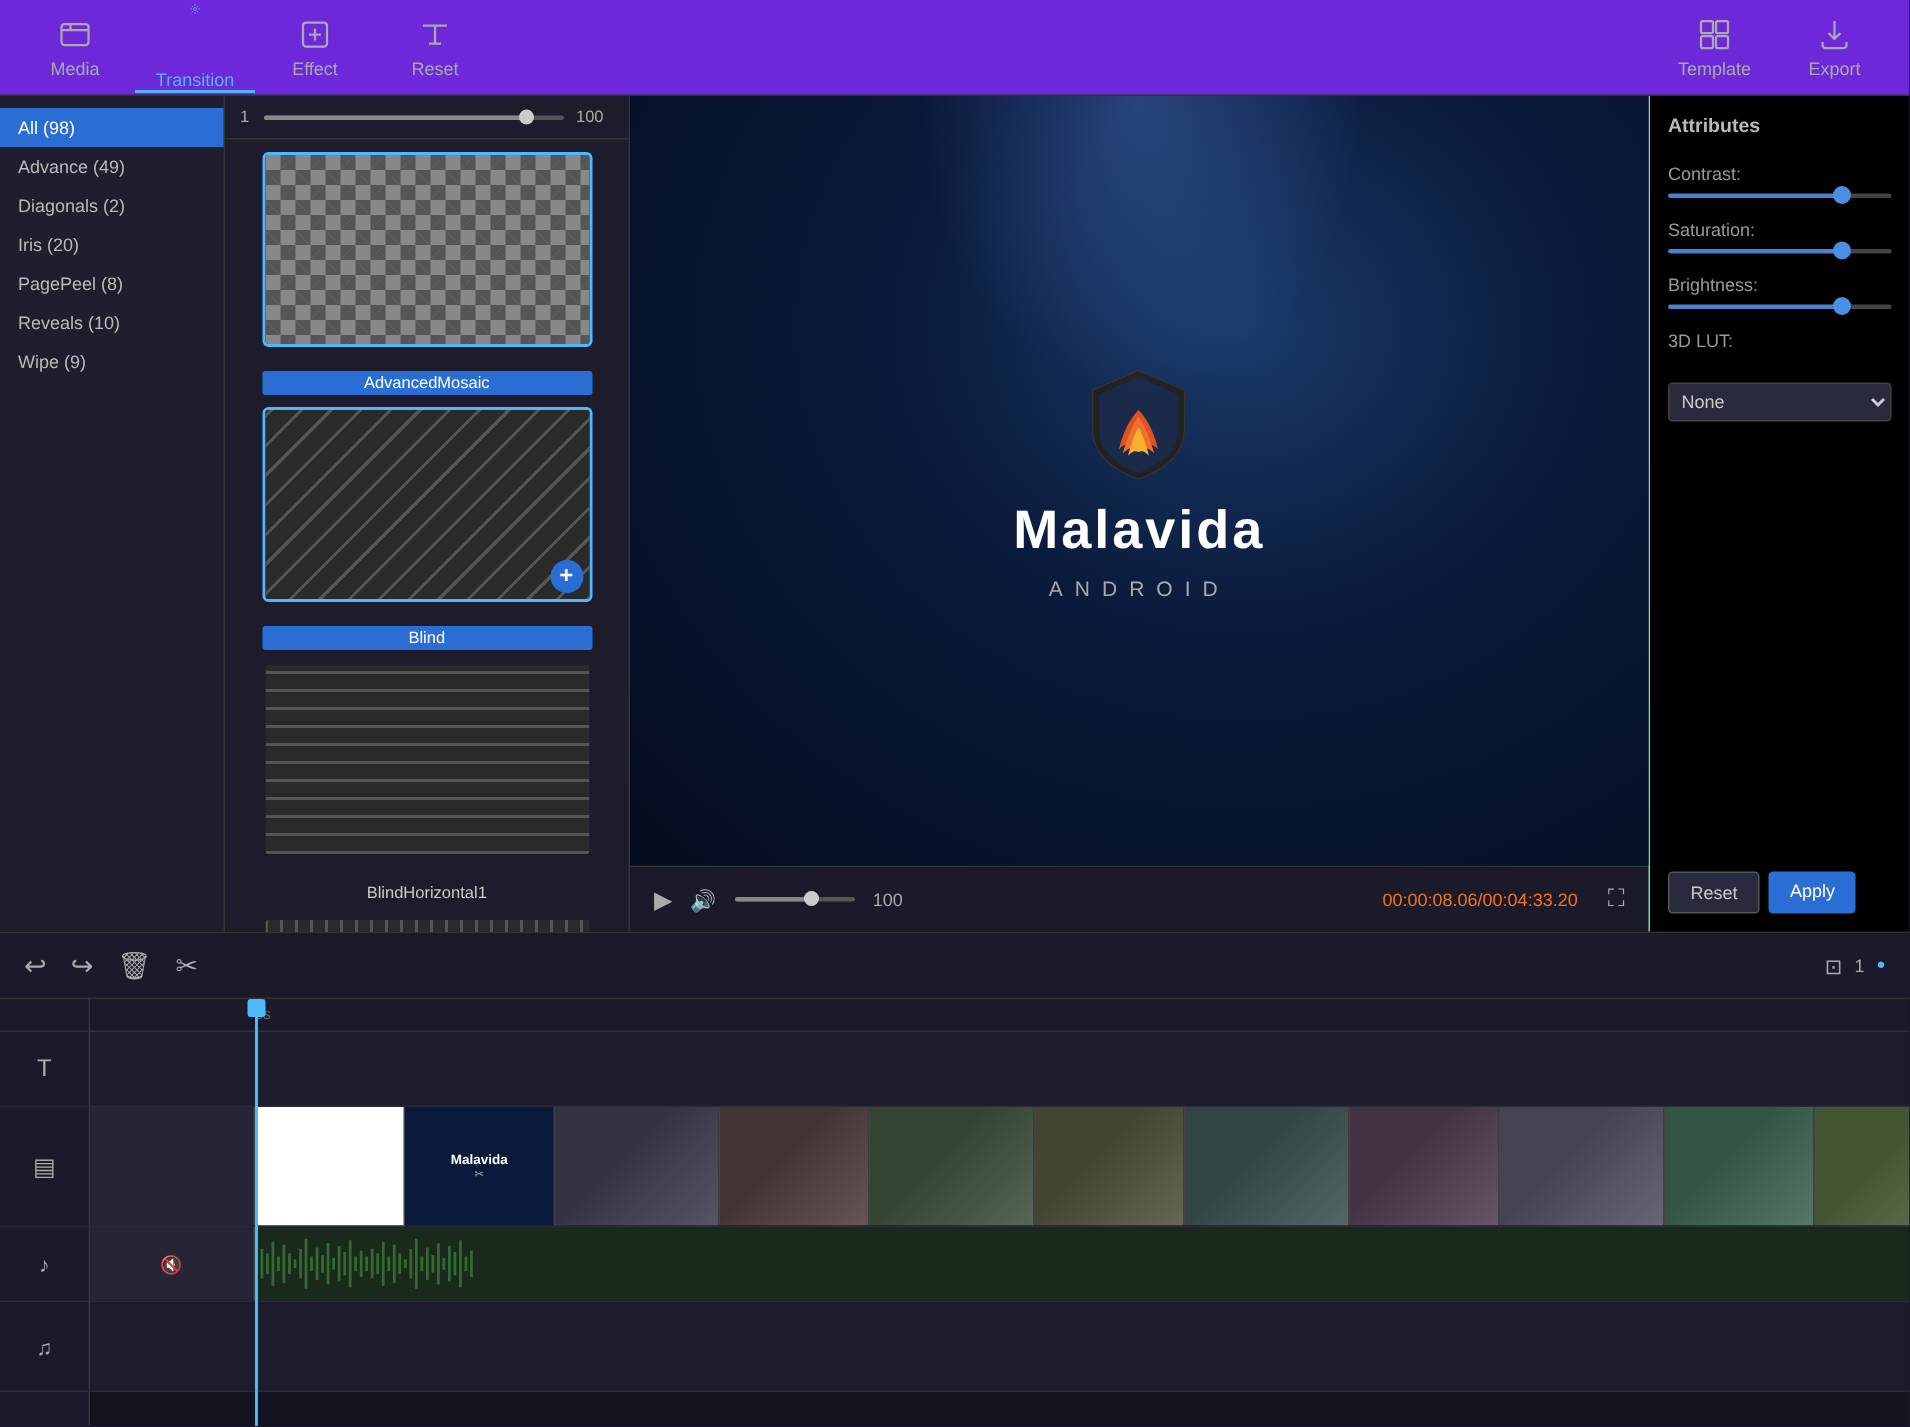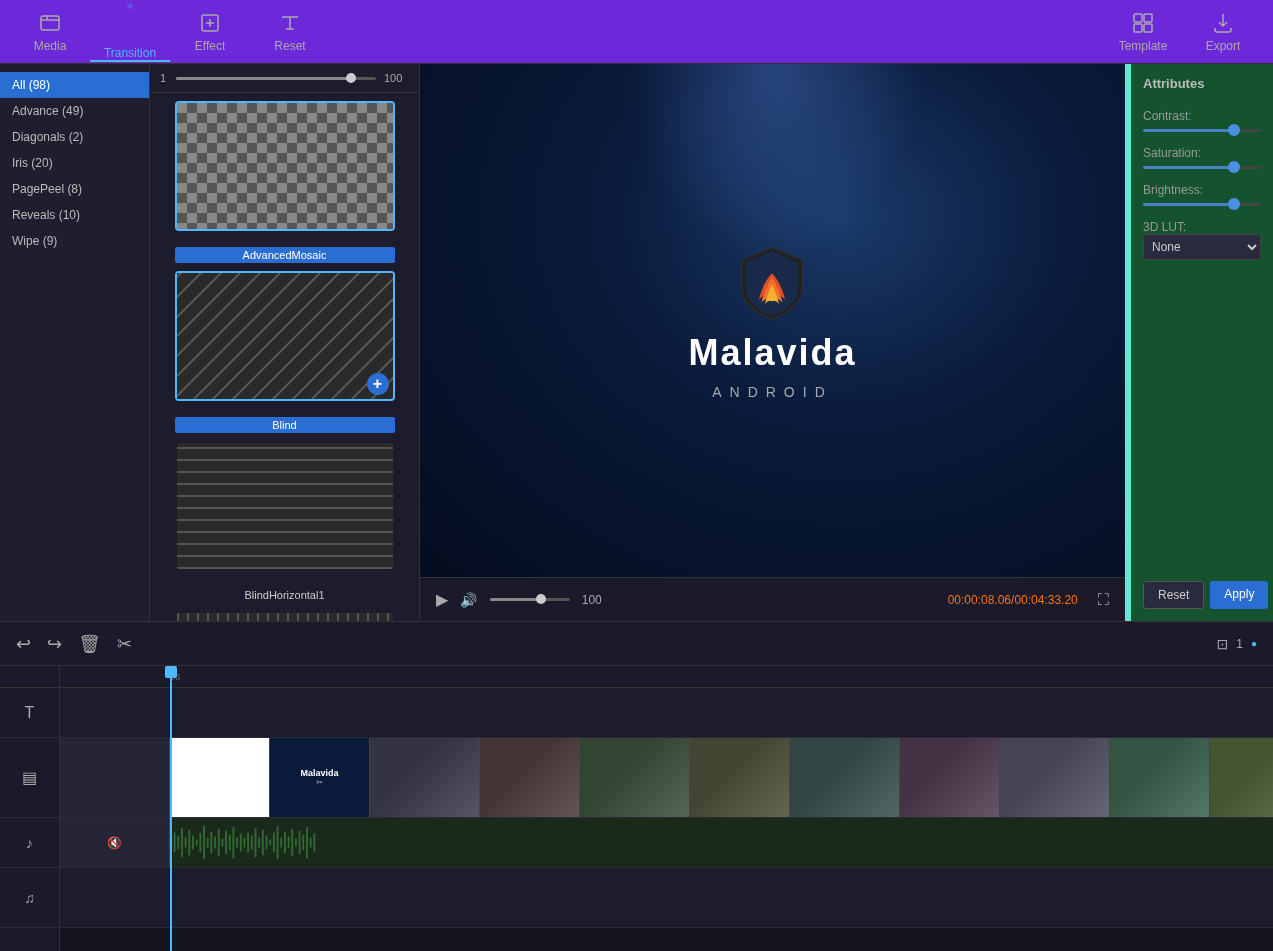--- a/index.html
+++ b/index.html
@@ -144,34 +144,34 @@
     .volume-icon { color: #aaa; font-size: 14px; }
     .volume-slider { width: 80px; height: 3px; background: #555; border-radius: 2px; position: relative; }
     .volume-fill { width: 70%; height: 100%; background: #888; border-radius: 2px; }
     .volume-thumb { position: absolute; right: 30%; top: -4px; width: 10px; height: 10px; background: #ccc; border-radius: 50%; }
     .volume-val { color: #aaa; font-size: 12px; }
     .time-display { color: #f97316; font-size: 12px; margin-left: auto; }
     .fullscreen-btn { color: #aaa; cursor: pointer; font-size: 16px; margin-left: 8px; }
 
     
     .right-panel {
-      width: 148px; background: #14532d; border-left: 6px solid #5eead4;
+      width: 174px; background: #000000; border-left: 1px solid #5eead4;
       padding: 12px; display: flex; flex-direction: column; gap: 14px;
     }
     .attr-title { color: #bbb; font-size: 13px; font-weight: bold; margin-bottom: 4px; }
     .attr-row { display: flex; flex-direction: column; gap: 6px; }
     .attr-label { color: #999; font-size: 12px; }
     .attr-controls { display: flex; gap: 8px; align-items: center; }
     .attr-btn {
       width: 30px; height: 26px; background: #2a2a3e; border: 1px solid #444;
       border-radius: 3px; display: flex; align-items: center; justify-content: center;
       color: #aaa; cursor: pointer; font-size: 14px;
     }
 
-    .lut-row { display: flex; flex-direction: column; gap: 0; }
+    .lut-row { display: flex; flex-direction: column; gap: 21px; }
     .lut-label { color: #999; font-size: 12px; }
     .lut-select {
       background: #2a2a3e; border: 1px solid #444; color: #ccc;
       padding: 4px 4px; border-radius: 3px; font-size: 12px; width: 100%;
     }
 
     .reset-btn {
       margin-top: auto; padding: 6px 14px; background: #2a2a3e;
       border: 1px solid #555; border-radius: 3px; color: #ccc;
       cursor: pointer; font-size: 12px; text-align: right;

